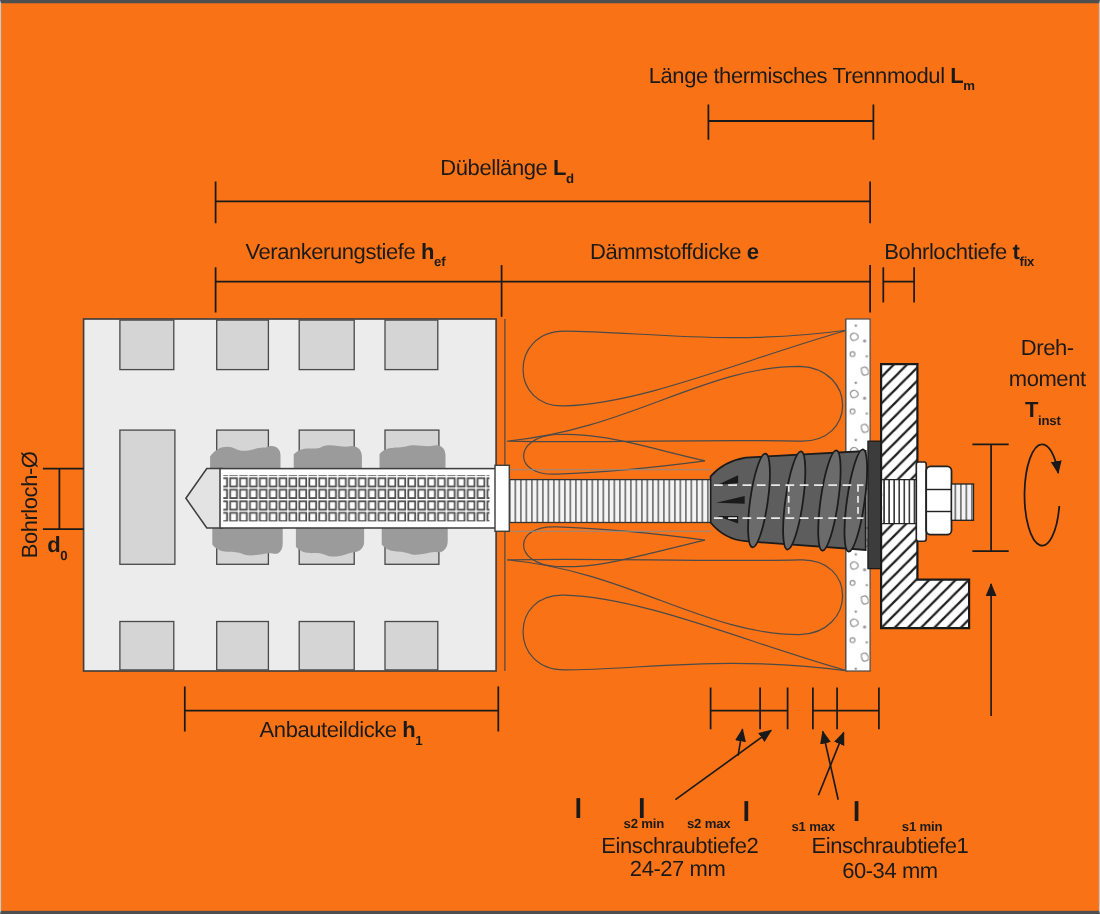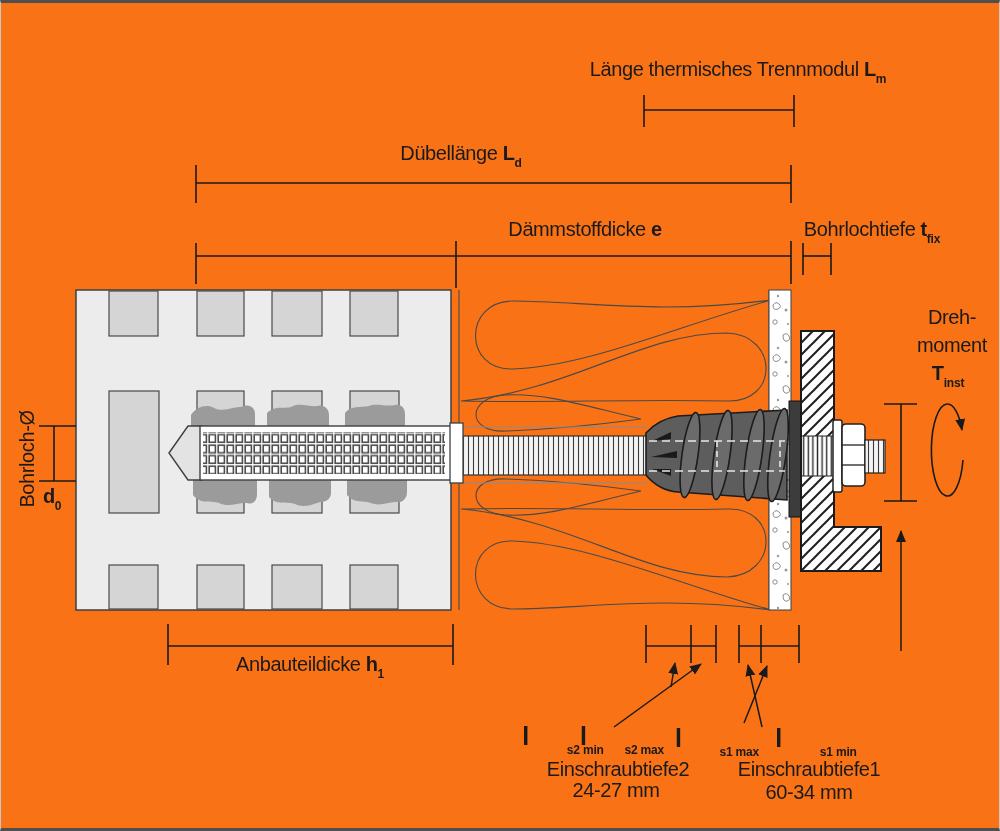--- a/index.html
+++ b/index.html
@@ -229,22 +229,25 @@
 </svg>
 
 <div class="lbl center" style="left:737px;top:56px">
   <span>Länge thermisches Trennmodul </span><b>L</b><span class="sub">m</span>
 </div>
 
 <div class="lbl center" style="left:460px;top:140px">
   <span>Dübellänge </span><b>L</b><span class="sub">d</span>
 </div>
 
-
-<div class="lbl center" style="left:584px;top:216px">
+<div class="lbl center" style="left:313px;top:216px">
+  <span>Verankerungstiefe </span><b>h</b><span class="sub">ef</span>
+</div>
+
+<div class="lbl center" style="left:612px;top:216px">
   <span>Dämmstoffdicke </span><b>e</b>
 </div>
 
 <div class="lbl center" style="left:871px;top:216px">
   <span>Bohrlochtiefe </span><b>t</b><span class="sub">fix</span>
 </div>
 
 <div class="lbl rot" style="left:27px;top:456px">
   <span>Bohrloch-Ø</span>
 </div>

